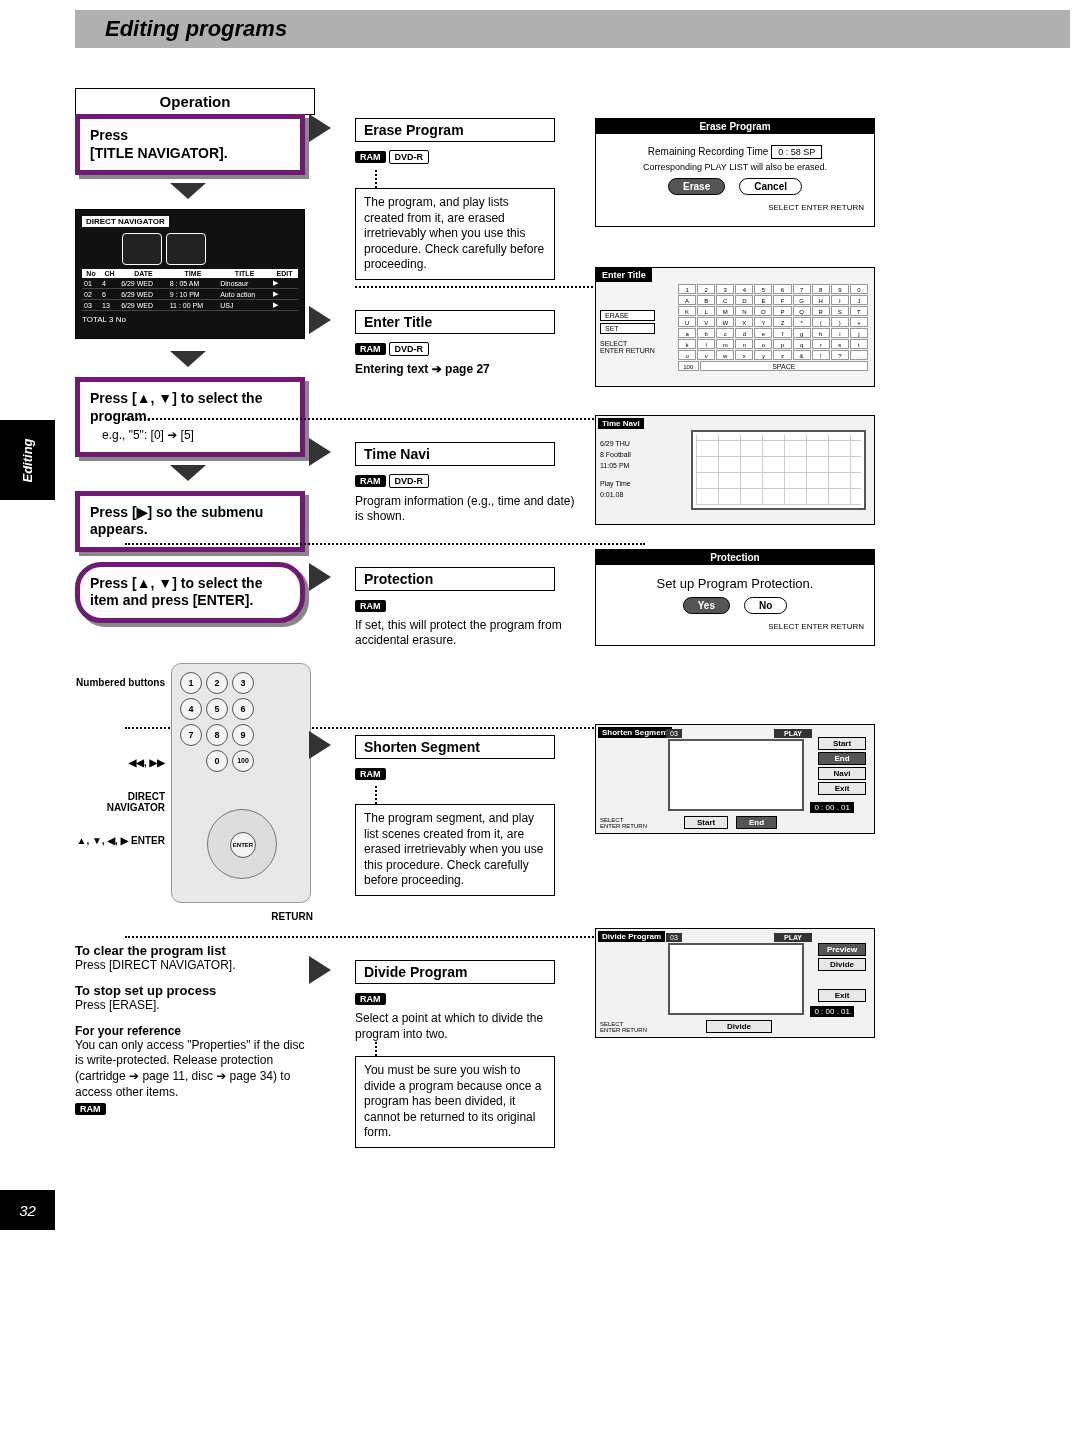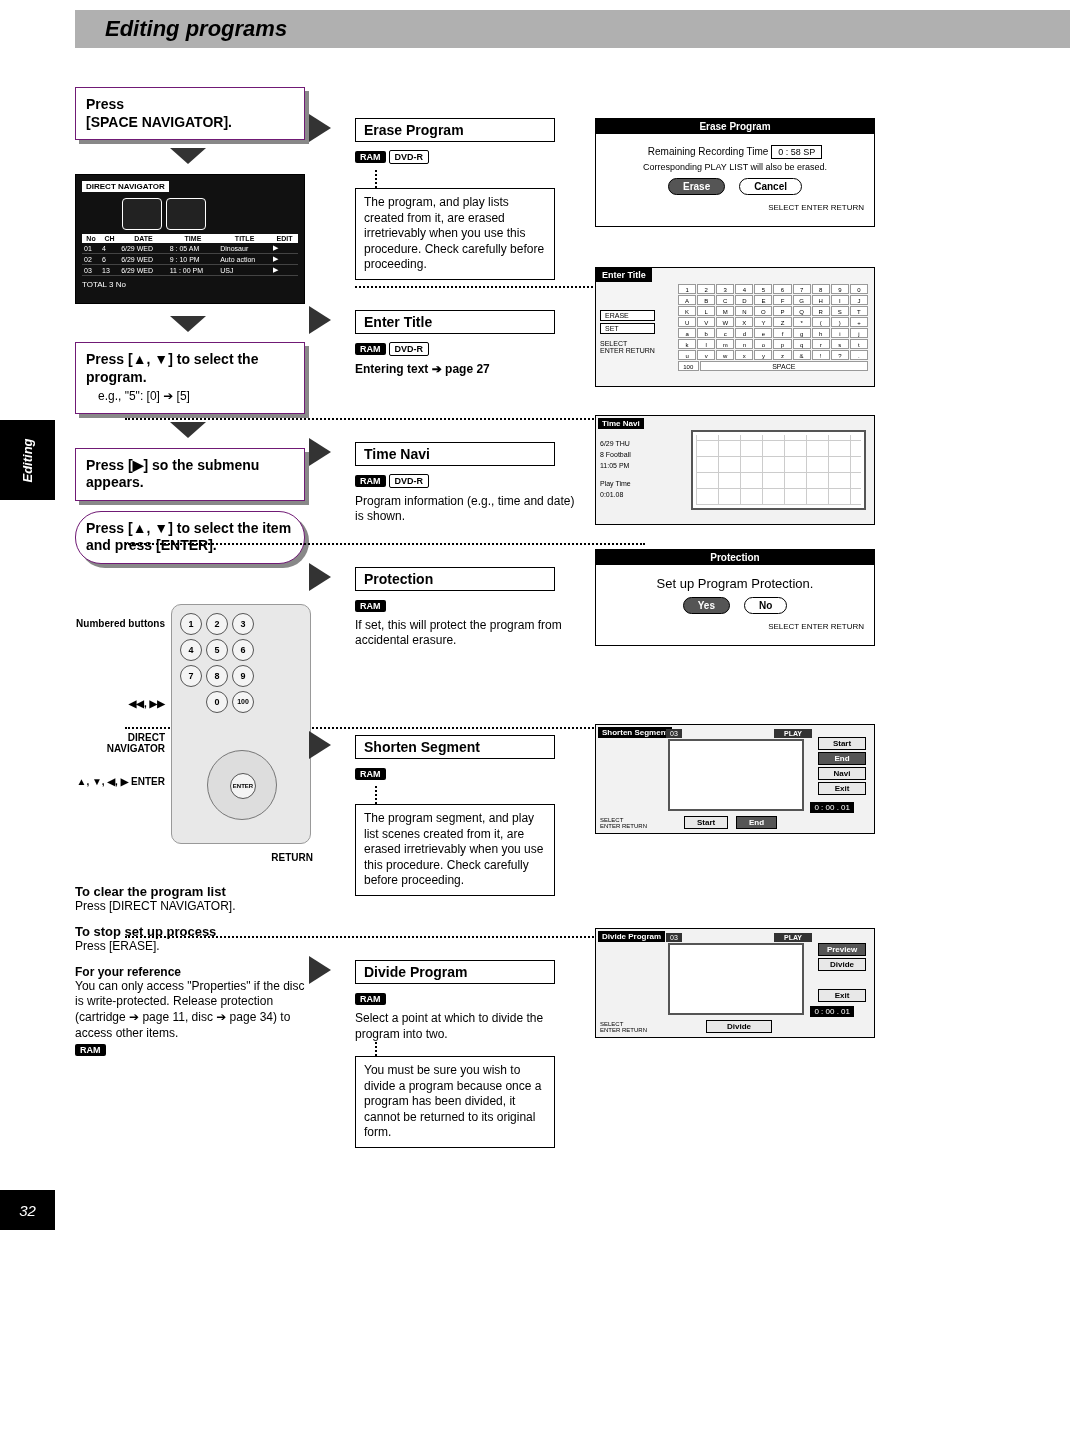--- a/index.html
+++ b/index.html
@@ -8,21 +8,21 @@
   .header-title { font-size: 22px; font-weight: bold; font-style: italic; }
   .page-body { position: relative; padding: 40px 10px 10px 75px; }
   .side-tab { position: absolute; left: 0; top: 420px; background: #000; color: #fff; width: 55px; height: 80px; display:flex; align-items:center; justify-content:center; }
   .side-tab-text { transform: rotate(-90deg); font-weight: bold; font-style: italic; font-size: 13px; white-space: nowrap; }
   .page-number { position: absolute; left: 0; top: 1190px; width: 55px; height: 40px; background: #000; color: #fff; display:flex; align-items:center; justify-content:center; font-style: italic; font-size: 15px; }
   .columns { display: flex; gap: 20px; }
   .col-left { width: 260px; flex-shrink:0; }
   .col-mid { width: 220px; flex-shrink:0; }
   .col-right { width: 290px; flex-shrink:0; }
   .op-label { border: 1px solid #000; padding: 4px 10px; width: 240px; font-size: 15px; font-weight: bold; text-align:center; }
-  .shadow-box { background: #fff; border: 1px solid #701a75; box-shadow: 4px 4px 0 #888; padding: 8px 10px; width: 230px; margin-bottom: 10px; }
+  .shadow-box { background: #fff; border: 5px solid #701a75; box-shadow: 4px 4px 0 #888; padding: 8px 10px; width: 230px; margin-bottom: 10px; }
   .shadow-box.tall { min-height: 50px; border-radius: 26px; }
   .step-title { font-weight: bold; font-size: 14px; line-height: 1.25; }
   .step-sub { font-size: 12px; line-height: 1.3; margin-top: 3px; }
   .bullet { padding-left: 12px; text-indent: -10px; }
   .arrow-down { width:0; height:0; border-left: 18px solid transparent; border-right: 18px solid transparent; border-top: 16px solid #333; margin: -2px 0 10px 95px; }
   .osd-screen { width: 230px; height: 130px; background: #111; border: 1px solid #000; margin: 8px 0 14px 0; color:#fff; font-size:8px; padding:6px; }
   .osd-hdr { background:#fff; color:#000; font-size:8px; padding:1px 4px; display:inline-block; font-weight:bold; margin-bottom:4px;}
   .faces { display:flex; gap:4px; margin:2px 0 4px 40px; }
   .face { width:40px; height:32px; border:1px solid #fff; border-radius:4px; background:#222; }
   .osd-table { width:100%; border-collapse:collapse; font-size:7px; }
@@ -96,25 +96,26 @@
   <span class="side-tab-text">Editing</span>
 </div>
 <div class="page-number">
   <span>32</span>
 </div>
 
 <div class="page-body">
 <div class="columns">
 
   <div class="col-left">
+    <div class="op-label">Operation</div>
 
     <div class="shadow-box" style="margin-top:-1px;">
       <div class="step-title">
         <span>Press</span><br>
-        <span>[SPACE NAVIGATOR].</span>
+        <span>[TITLE NAVIGATOR].</span>
       </div>
     </div>
     <div class="arrow-down"></div>
 
     <div class="osd-screen">
       <span class="osd-hdr">DIRECT NAVIGATOR</span>
       <div class="faces">
             <div class="face"></div>
             <div class="face"></div>
           </div>

